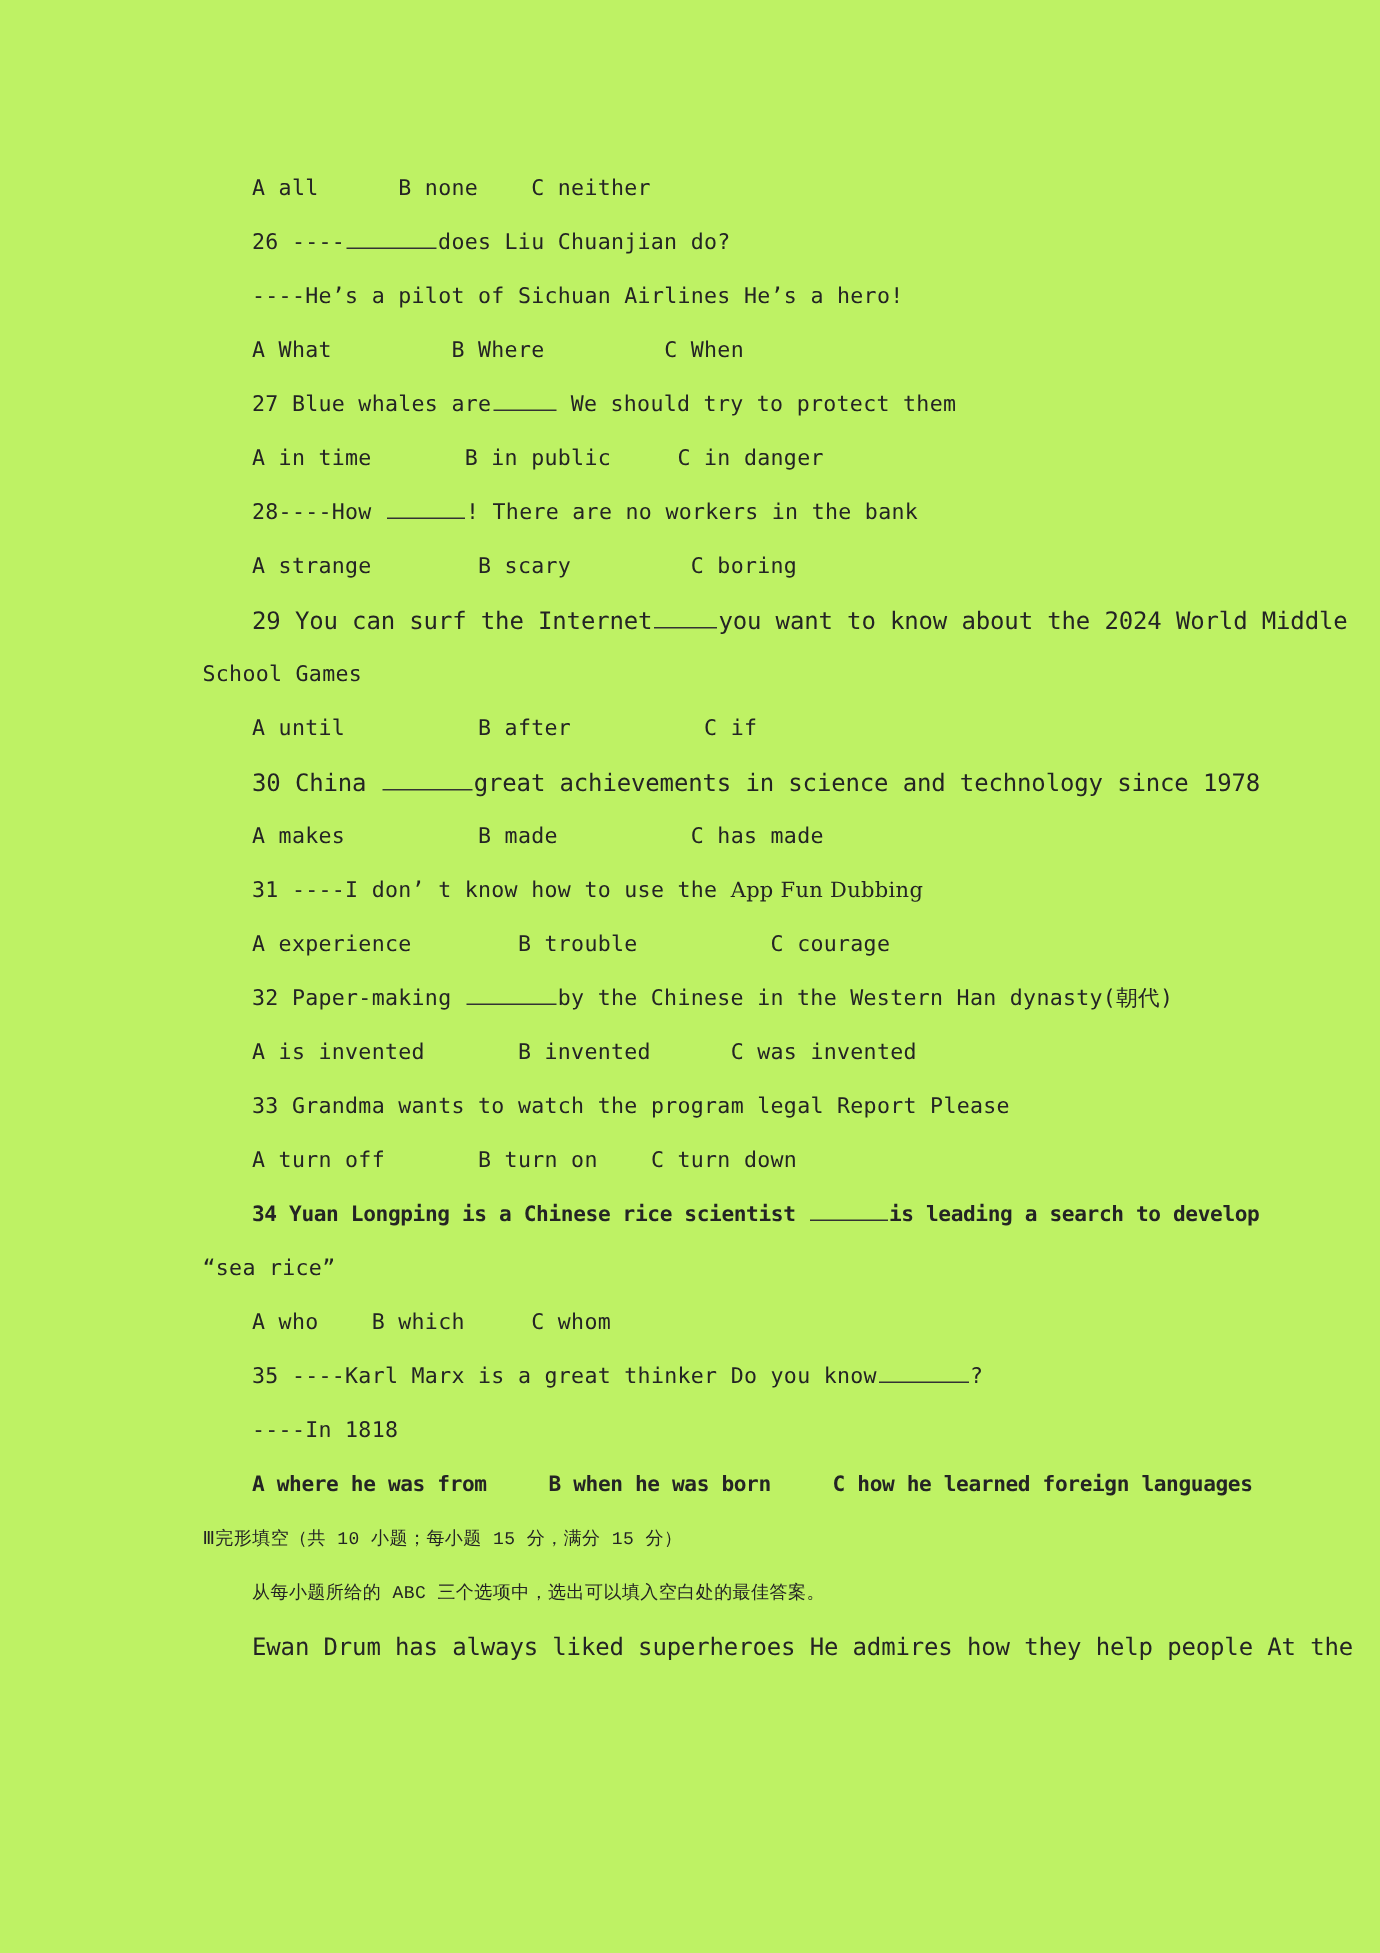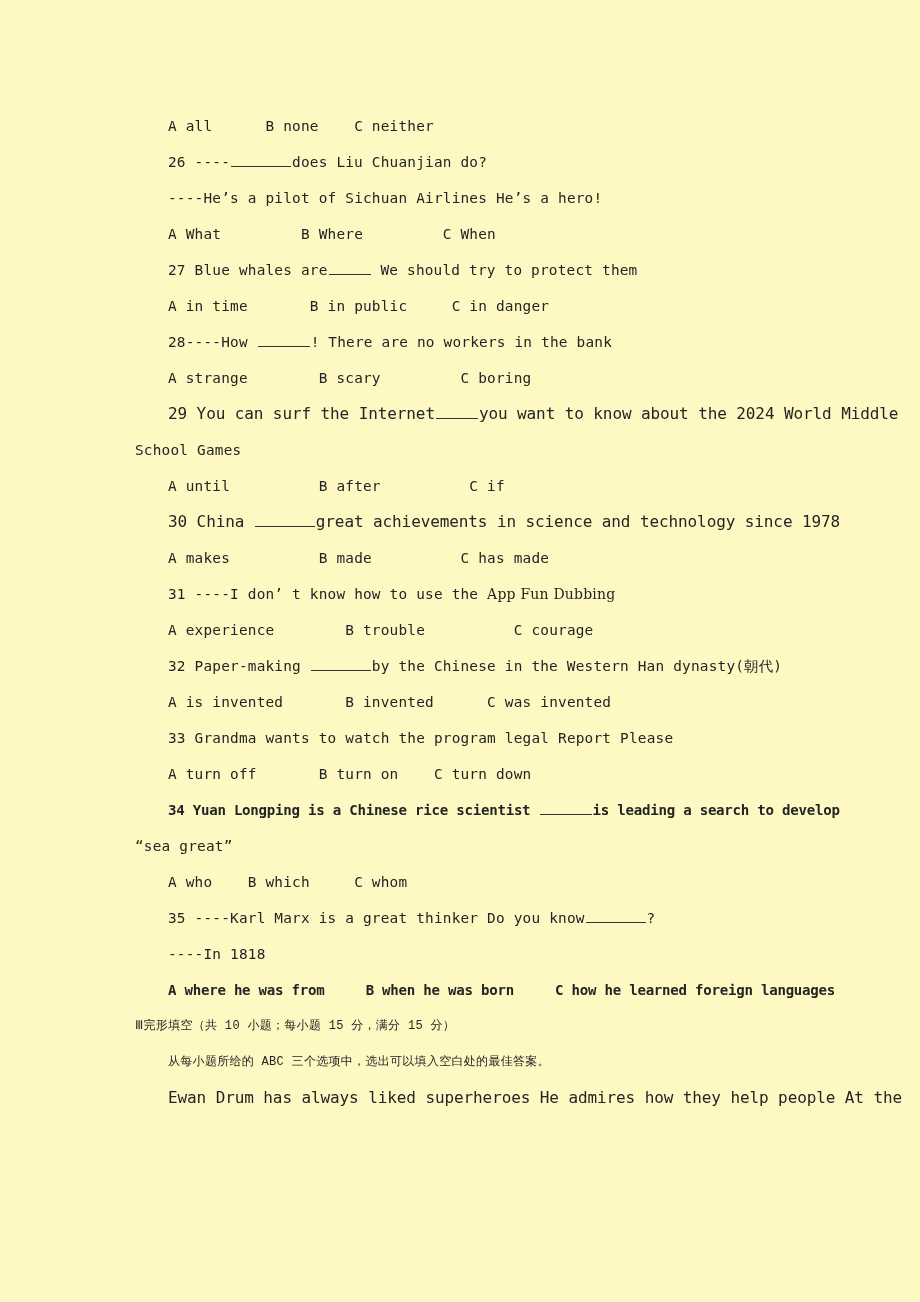--- a/index.html
+++ b/index.html
@@ -4,21 +4,21 @@
 <style>
   html, body {
     margin: 0;
     padding: 0;
     background: #ffffff;
   }
   .page {
     position: relative;
     width: 920px;
     height: 1302px;
-    background: #fef9c3;
+    background: #bef264;
     overflow: hidden;
     font-family: "DejaVu Sans Mono", "Liberation Mono", monospace;
     color: #1a1a1a;
   }
   .content {
     position: absolute;
     left: 135px;
     top: 108px;
     width: 648px;
   }
@@ -111,21 +111,21 @@
     <div class="line indent"><span>32 Paper-making </span><span class="blank w6"></span><span class="cn-line"><span class="lat">by the Chinese in the Western Han dynasty(朝代)</span></span></div>
 
     <div class="line indent">A is invented       B invented      C was invented</div>
 
     <div class="line indent">33 Grandma wants to watch the program legal Report Please</div>
 
     <div class="line indent">A turn off       B turn on    C turn down</div>
 
     <div class="line indent tight"><span>34 Yuan Longping is a Chinese rice scientist </span><span class="blank w5"></span><span>is leading a search to develop</span></div>
 
-    <div class="line flush">“sea great”</div>
+    <div class="line flush">“sea rice”</div>
 
     <div class="line indent">A who    B which     C whom</div>
 
     <div class="line indent"><span>35 ----Karl Marx is a great thinker Do you know</span><span class="blank w6"></span><span>?</span></div>
 
     <div class="line indent">----In 1818</div>
 
     <div class="line indent tight">A where he was from     B when he was born     C how he learned foreign languages</div>
 
     <div class="line flush cn-line">Ⅲ完形填空（共 10 小题；每小题 15 分，满分 15 分）</div>

